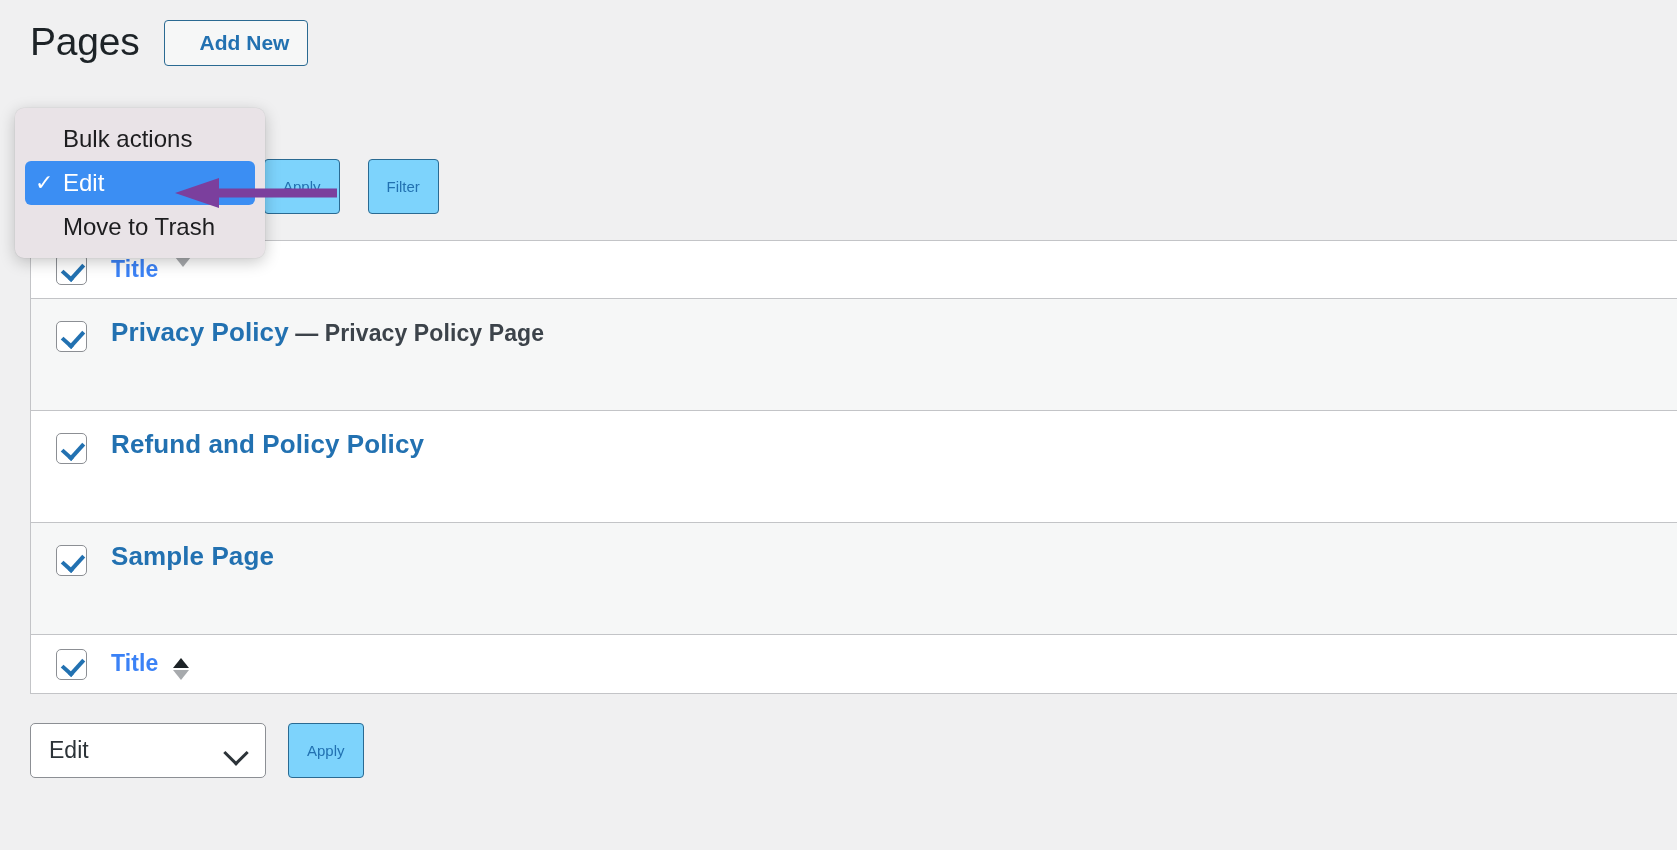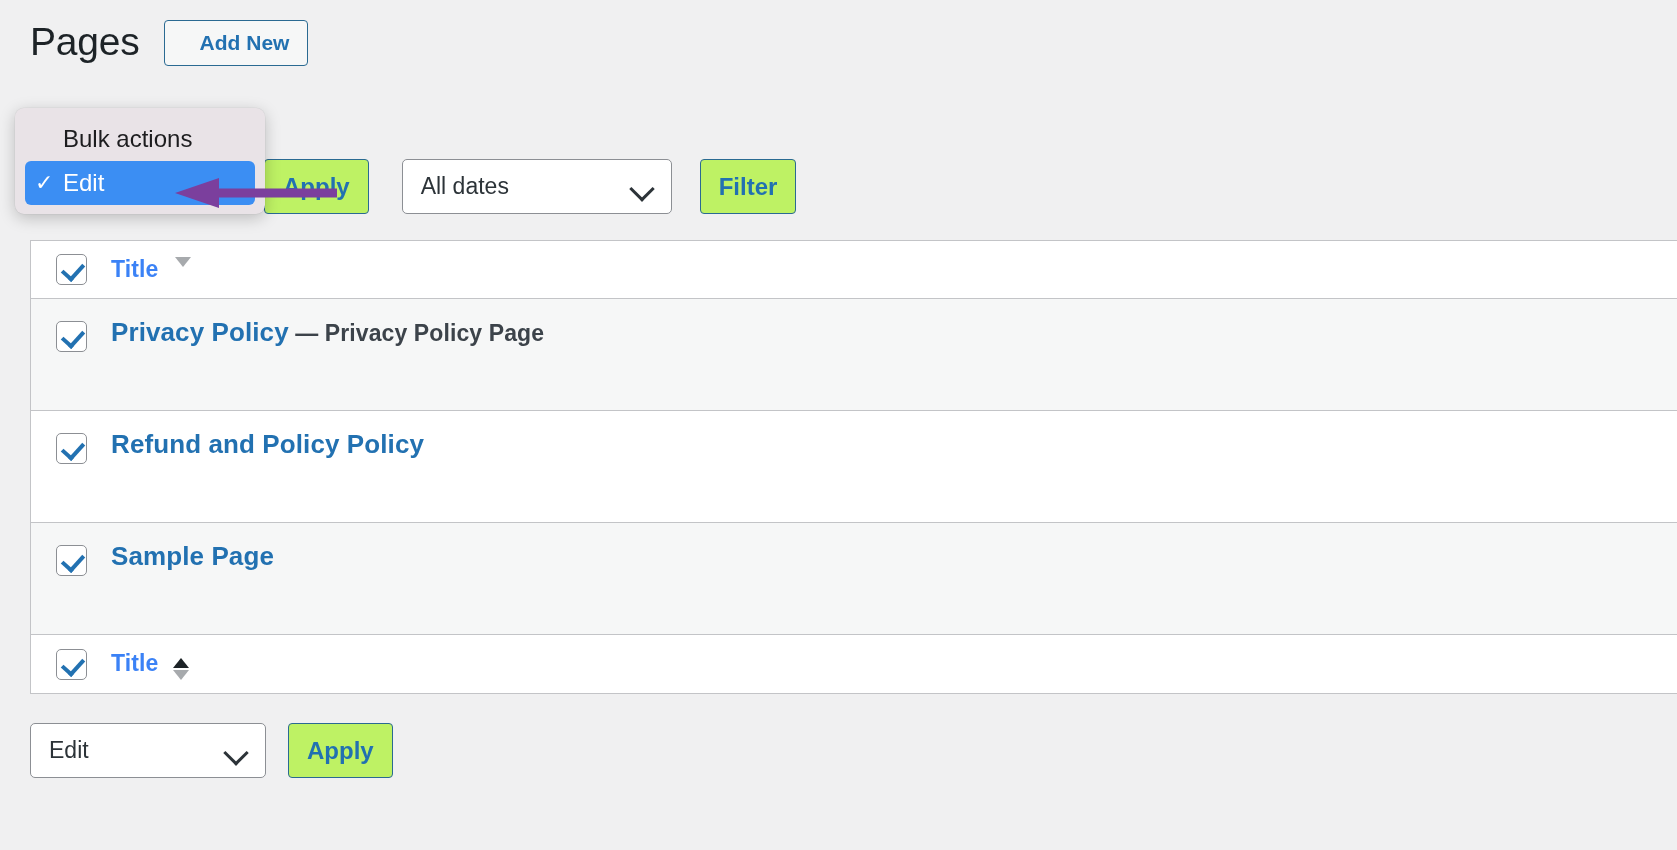--- a/index.html
+++ b/index.html
@@ -92,31 +92,30 @@
   .chev::before {
     content: "";
     position: absolute;
     left: 2px; top: 0px;
     width: 15px; height: 15px;
     border-right: 3.2px solid #2c3338;
     border-bottom: 3.2px solid #2c3338;
     transform: rotate(45deg);
   }
   .btn-outline {
-    font-size: 24px;
+    font-size: 15px;
     color: #2271b1;
-    background: #bef264;
+    background: #7dd3fc;
     border: 1.6px solid #2a6a92;
     border-radius: 4px;
     height: 55px;
     padding: 0 18px;
     line-height: 53px;
     cursor: pointer;
     white-space: nowrap;
-    font-weight: bold;
   }
 
   .bulk-select-top { width: 212px; }
   .apply-top { margin-left: 22px; }
   .dates-select { width: 270px; margin-left: 33px; }
   .filter-btn { margin-left: 28px; }
 
   
   .wp-table {
     position: absolute;
@@ -286,24 +285,20 @@
   <div class="status-links">
     <span>3)</span><span class="sep">|</span><a href="#">Trash</a><span class="count"> (5)</span>
   </div>
 
   <div class="tablenav-top">
     <div class="select-box bulk-select-top">
       <span class="sel-label">Bulk actions</span>
       <span class="chev"></span>
     </div>
     <button class="btn-outline apply-top">Apply</button>
-    <div class="select-box dates-select">
-      <span class="sel-label">All dates</span>
-      <span class="chev"></span>
-    </div>
     <button class="btn-outline filter-btn">Filter</button>
   </div>
 
   <div class="wp-table">
 
     <div class="wp-row head">
       <div class="cb-cell">
         <div class="checkbox"></div>
       </div>
       <div class="title-cell">
@@ -366,20 +361,24 @@
 
   <div class="dropdown-popup">
     <div class="dd-item">
       <span class="tick"></span>
       <span>Bulk actions</span>
     </div>
     <div class="dd-item selected">
       <span class="tick">✓</span>
       <span>Edit</span>
     </div>
+    <div class="dd-item">
+      <span class="tick"></span>
+      <span>Move to Trash</span>
+    </div>
   </div>
 
   <svg class="arrow-anno" viewBox="0 0 162 30" xmlns="http://www.w3.org/2000/svg">
     <line x1="40" y1="15" x2="162" y2="15" stroke="#7b3f9d" stroke-width="9"></line>
     <polygon points="0,15 44,0 44,30" fill="#7b3f9d"></polygon>
   </svg>
 
 </div>
 
 </body></html>

